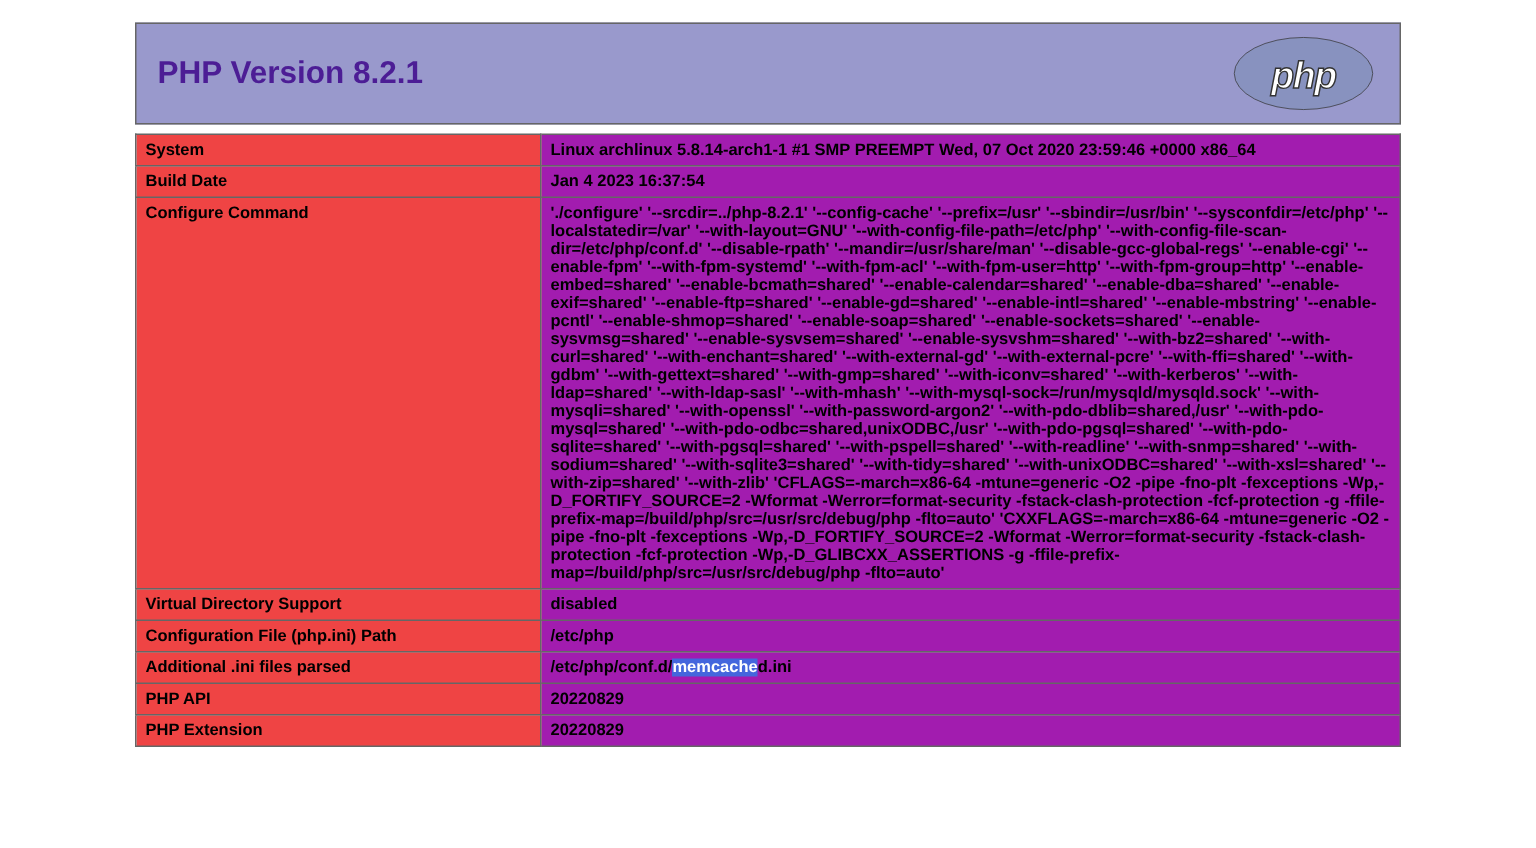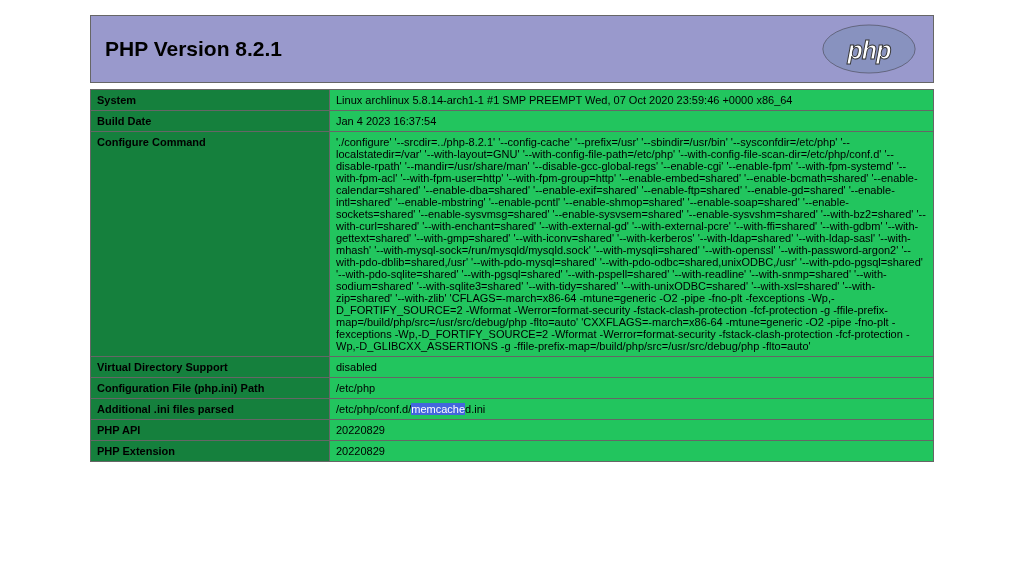--- a/index.html
+++ b/index.html
@@ -16,21 +16,21 @@
       background: #9999cc;
       border: 1px solid #666;
       padding: 8px 14px;
       display: flex;
       justify-content: space-between;
       align-items: center;
     }
     .header h1 {
       font-size: 21px;
       font-weight: bold;
-      color: #000000;
+      color: #4c1d95;
     }
     .php-logo {
       width: 100px;
       height: 50px;
     }
     .php-logo-ellipse {
       fill: #8892bf;
       stroke: #333;
       stroke-width: 0.5;
     }
@@ -50,28 +50,29 @@
       margin-top: 6px;
       font-size: 11px;
     }
     td {
       border: 1px solid #666;
       padding: 4px 6px;
       vertical-align: top;
       word-break: break-word;
     }
     td.key {
-      background: #15803d;
+      background: #ef4444;
       font-weight: bold;
-      width: 239px;
+      width: 270px;
       color: #000;
     }
     td.val {
-      background: #22c55e;
+      background: #a21caf;
       color: #000;
+      font-weight: bold;
     }
     .highlight {
       background: #4466dd;
       color: #fff;
     }
   </style>
 </head>
 <body>
 
 <div class="header">

